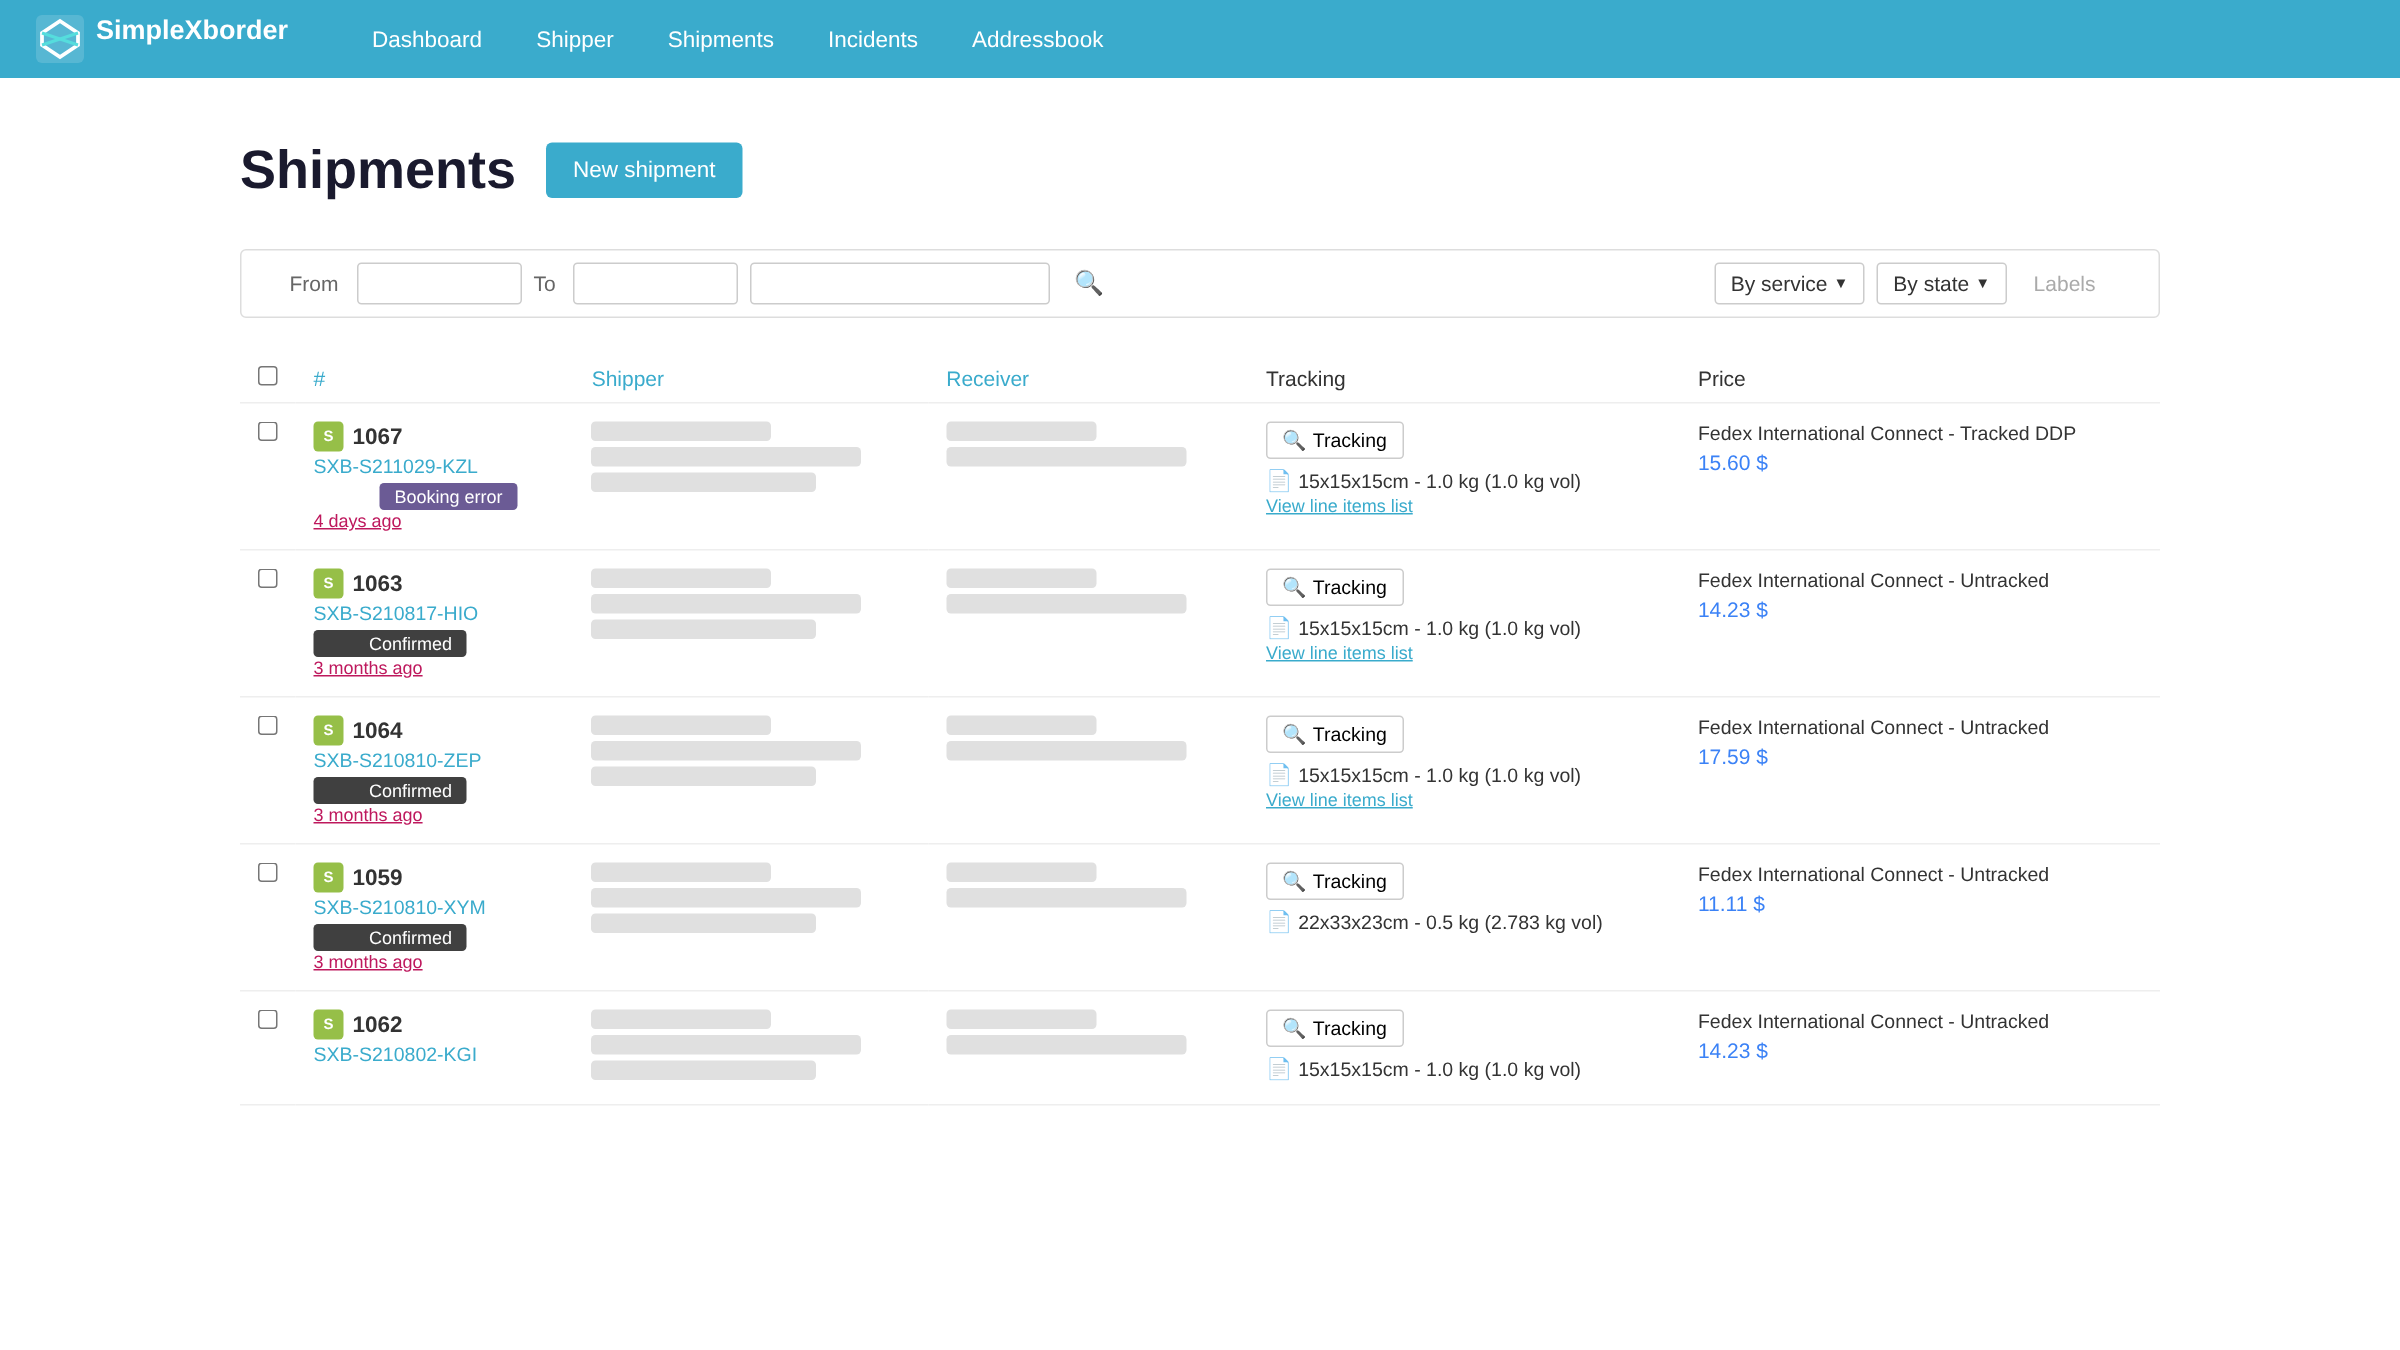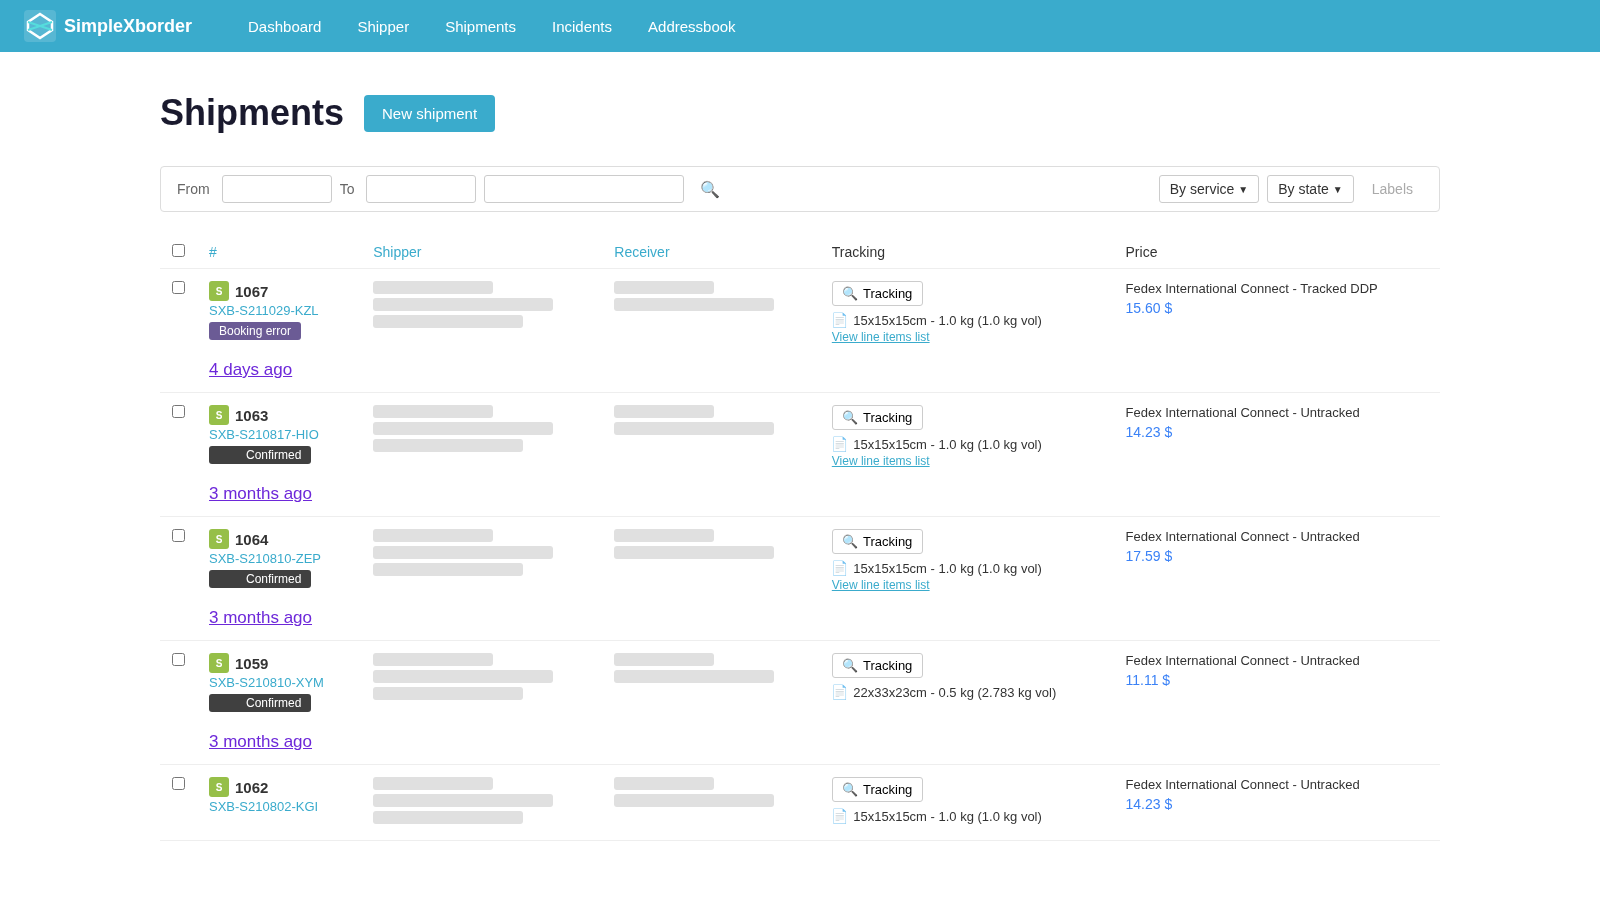--- a/index.html
+++ b/index.html
@@ -1,38 +1,38 @@
 <!DOCTYPE html>
 <html><head>
   <meta charset="utf-8">
   <style>
     * { box-sizing: border-box; margin: 0; padding: 0; }
     body { font-family: Arial, sans-serif; background: #f5f5f5; color: #333; font-size: 14px; }
 
     
     .topbar { background: #3aabcc; display: flex; align-items: center; padding: 0 24px; height: 52px; }
-    .logo { display: flex; align-items: center; gap: 8px; margin-right: 40px; }
+    .logo { display: flex; align-items: flex-start; gap: 8px; margin-right: 40px; }
     .logo-icon { width: 32px; height: 32px; }
     .logo-text { color: #fff; font-size: 18px; font-weight: bold; }
     .nav { display: flex; gap: 4px; flex: 1; }
     .nav-item { color: #fff; padding: 8px 16px; text-decoration: none; font-size: 15px; cursor: pointer; border-radius: 3px; }
     .topbar-right { display: flex; align-items: center; gap: 16px; }
     .user-info { background: rgba(255,255,255,0.3); border-radius: 4px; padding: 4px 12px; width: 200px; height: 28px; }
     .sign-out { color: #fff; cursor: pointer; font-size: 15px; }
 
     
     .main { background: #fff; min-height: calc(900px - 52px); padding: 40px 160px; }
 
     
     .page-header { display: flex; align-items: center; gap: 20px; margin-bottom: 32px; }
     .page-title { font-size: 36px; font-weight: bold; color: #1a1a2e; }
     .btn-new-shipment { background: #3aabcc; color: #fff; border: none; border-radius: 4px; padding: 10px 18px; font-size: 15px; cursor: pointer; }
 
     
-    .filter-bar { display: flex; align-items: center; gap: 8px; margin-bottom: 24px; background: #fff; border: 1px solid #ddd; border-radius: 4px; padding: 8px 16px; }
+    .filter-bar { display: flex; align-items: center; gap: 8px; margin-bottom: 24px; background: #fff; border: 1px solid #ddd; border-radius: 4px; padding: 8px 32px; }
     .filter-label { color: #666; font-size: 14px; margin-right: 4px; }
     .filter-input { border: 1px solid #ccc; border-radius: 3px; padding: 5px 10px; font-size: 14px; width: 110px; }
     .filter-input-wide { border: 1px solid #ccc; border-radius: 3px; padding: 5px 10px; font-size: 14px; width: 200px; }
     .search-btn { background: none; border: none; cursor: pointer; color: #555; font-size: 16px; padding: 4px 8px; }
     .filter-spacer { flex: 1; }
     .filter-dropdown { border: 1px solid #ccc; border-radius: 3px; padding: 5px 10px; font-size: 14px; background: #fff; cursor: pointer; display: flex; align-items: center; gap: 4px; }
     .filter-dropdown span { color: #333; }
     .caret { font-size: 10px; color: #666; }
     .labels-btn { color: #aaa; padding: 5px 10px; font-size: 14px; cursor: pointer; }
 
@@ -41,23 +41,23 @@
     .shipments-table th { text-align: left; padding: 8px 12px; border-bottom: 1px solid #eee; font-weight: normal; color: #3aabcc; font-size: 14px; }
     .shipments-table th.plain { color: #333; }
     .shipments-table td { padding: 12px 12px; border-bottom: 1px solid #eee; vertical-align: top; }
     .checkbox-col { width: 30px; }
 
     
     .shipment-id { display: flex; align-items: center; gap: 6px; font-weight: bold; font-size: 15px; color: #333; }
     .shopify-icon { width: 20px; height: 20px; background: #96bf48; border-radius: 3px; display: inline-flex; align-items: center; justify-content: center; color: #fff; font-size: 10px; font-weight: bold; }
     .shipment-ref { color: #3aabcc; font-size: 13px; text-decoration: none; display: block; margin-top: 2px; }
     .badge { display: inline-block; padding: 2px 10px; border-radius: 3px; font-size: 12px; color: #fff; margin-top: 4px; }
-    .badge-error { background: #6b5b95; }
+    .badge-error { background: #6b5b95; margin-left: 44px; }
     .badge-confirmed { background: #404040; padding-left: 37px; }
-    .shipment-time { color: #6d28d9; font-size: 17px; margin-top: 20px; display: block; text-decoration: underline; cursor: pointer; }
+    .shipment-time { color: #be185d; font-size: 12px; margin-top: 0; display: block; text-decoration: underline; cursor: pointer; }
 
     
     .blurred { color: #aaa; font-size: 13px; line-height: 1.6; }
     .blurred-block { background: #e0e0e0; border-radius: 3px; height: 13px; margin-bottom: 4px; }
 
     
     .tracking-btn { border: 1px solid #ccc; border-radius: 3px; padding: 4px 10px; font-size: 13px; background: #fff; cursor: pointer; display: inline-flex; align-items: center; gap: 4px; margin-bottom: 6px; }
     .parcel-info { font-size: 13px; color: #333; display: flex; align-items: center; gap: 4px; }
     .parcel-icon { color: #666; font-size: 14px; }
     .view-items { color: #3aabcc; font-size: 12px; text-decoration: underline; cursor: pointer; display: block; margin-top: 2px; }

